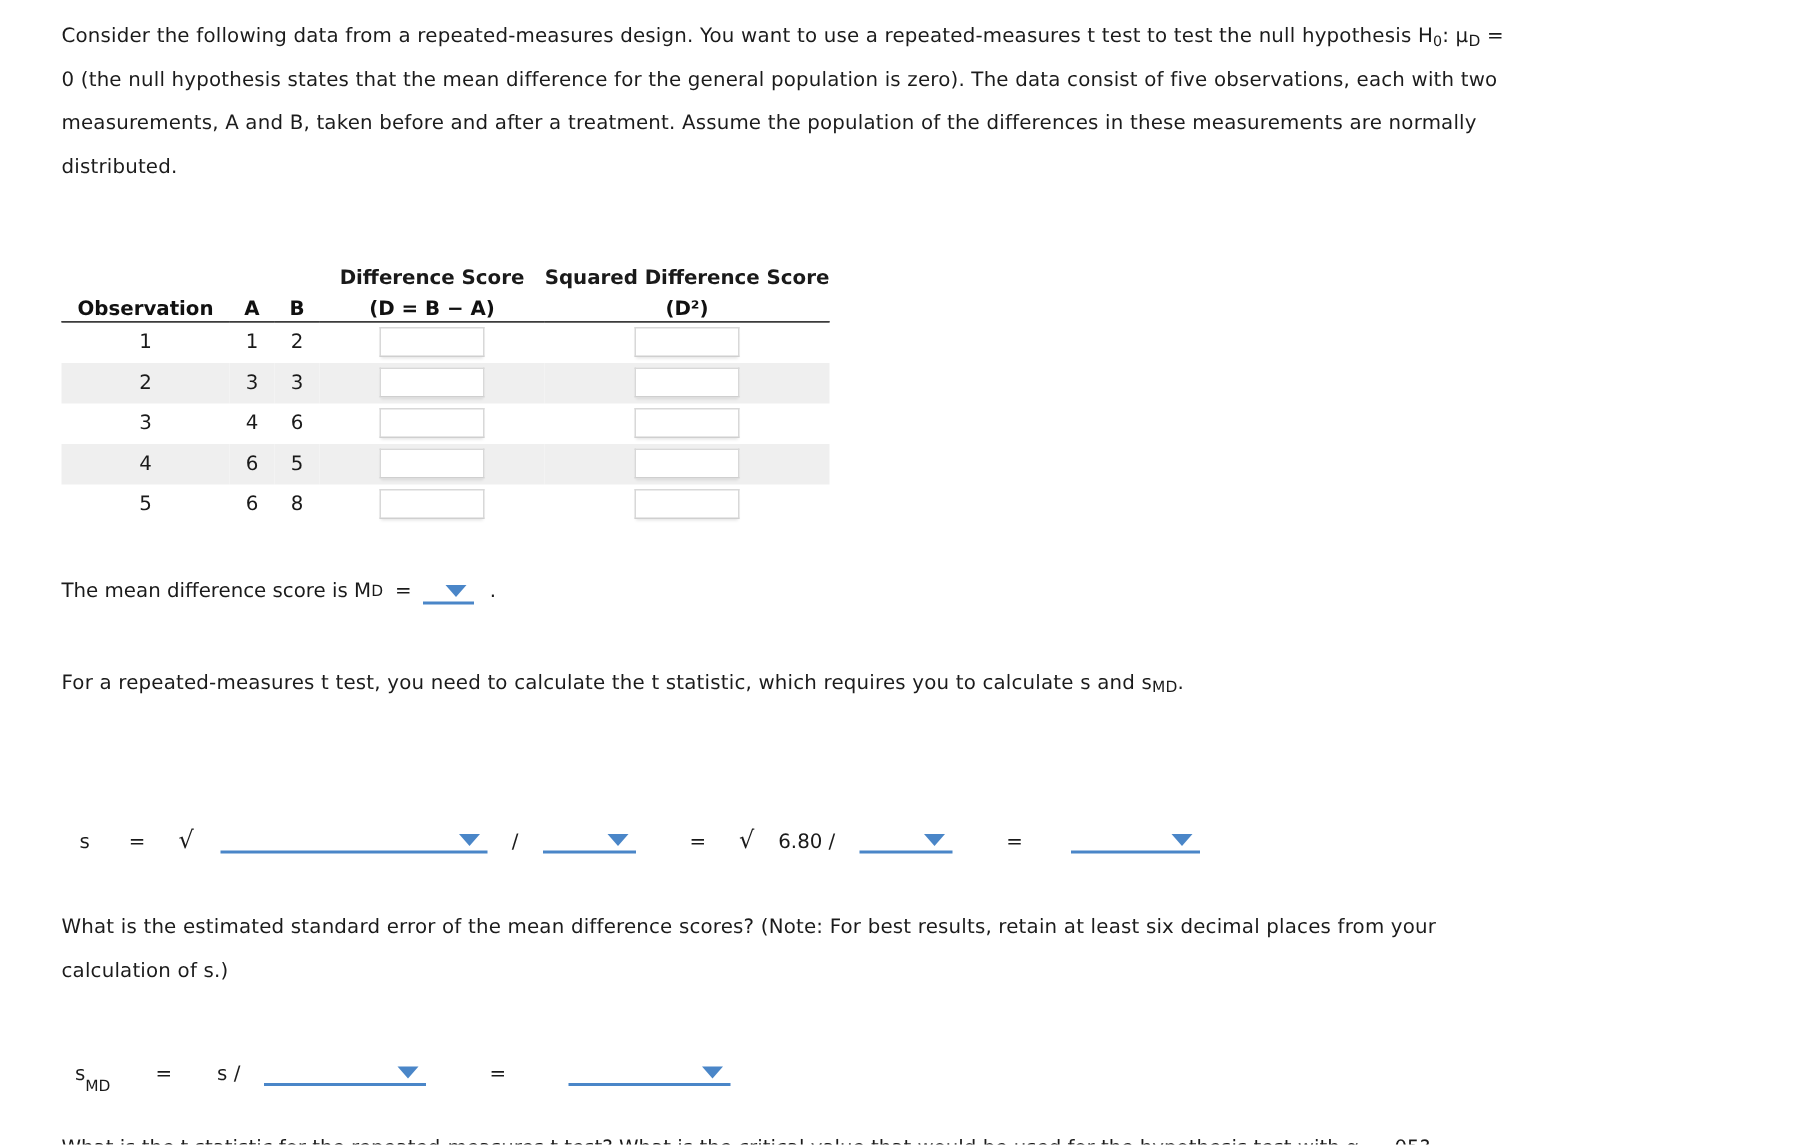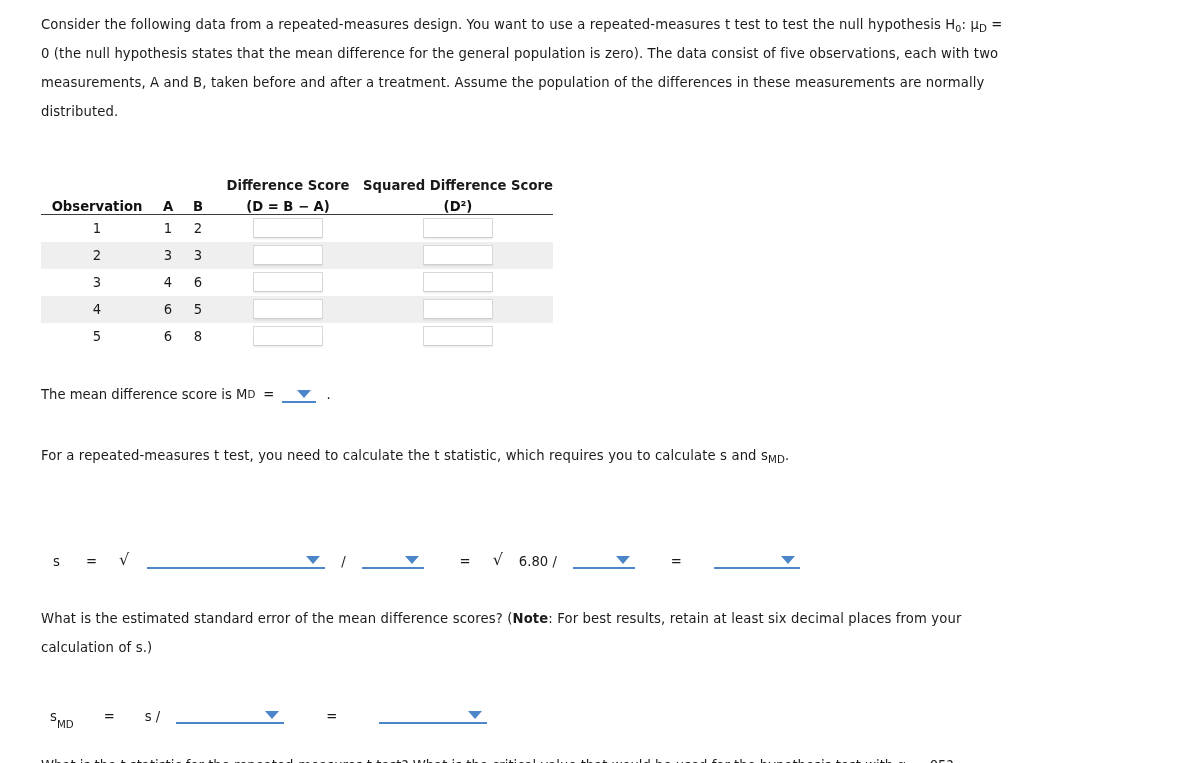--- a/index.html
+++ b/index.html
@@ -36,21 +36,21 @@
   .intro {
     left: 41px;
     top: 10px;
     width: 965px;
   }
   .complete-line {
     left: 41px;
     top: 97px;
     width: 700px;
   }
-  .para b { font-weight: bold; }
+  .para b { font-weight: normal; }
 
   sub {
     font-size: 0.72em;
     vertical-align: -0.28em;
     line-height: 0;
   }
   .subsmall {
     font-size: 0.78em;
     vertical-align: -0.25em;
     line-height: 0;

